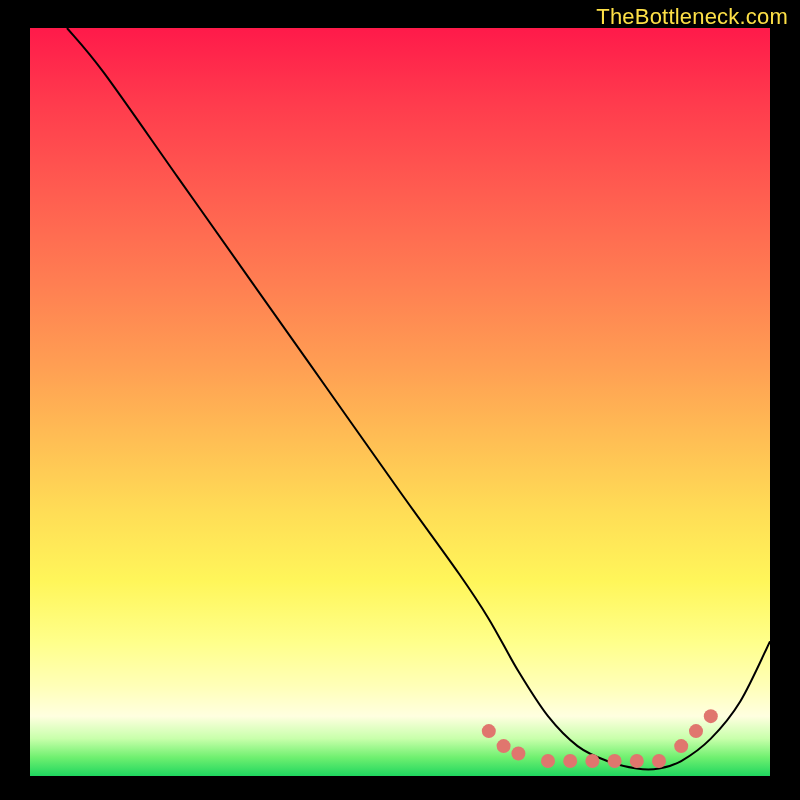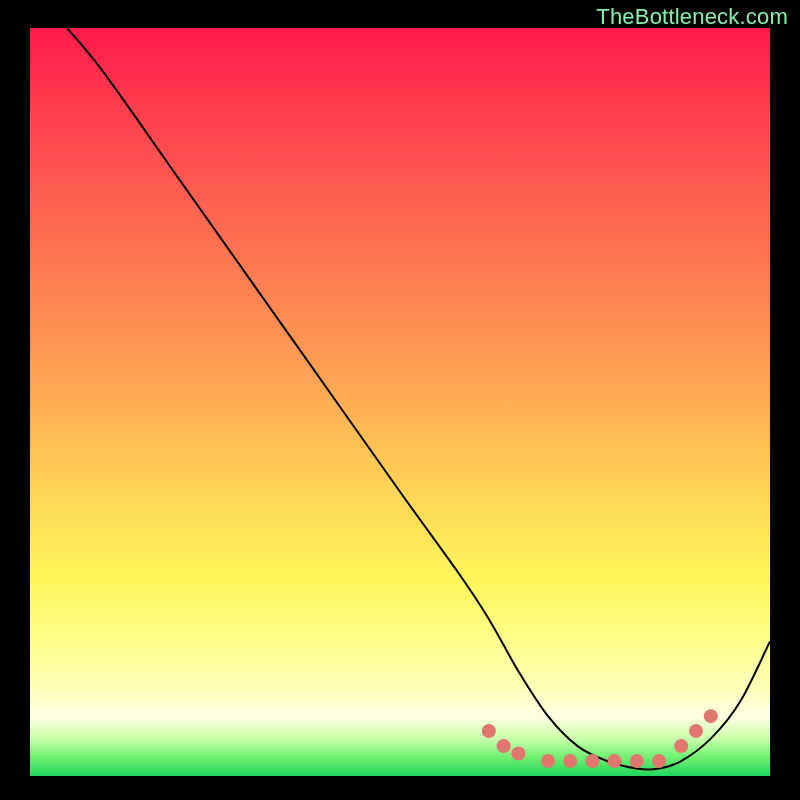--- a/index.html
+++ b/index.html
@@ -14,21 +14,21 @@
   .chart-wrap {
     position: relative;
     width: 800px;
     height: 800px;
     background: #000;
   }
   .watermark {
     position: absolute;
     top: 4px;
     right: 12px;
-    color: #86efac;
+    color: #fde047;
     font-size: 22px;
     font-weight: 400;
     letter-spacing: 0.2px;
     z-index: 3;
     user-select: none;
   }
   .plot-area {
     position: absolute;
     left: 30px;
     top: 28px;

